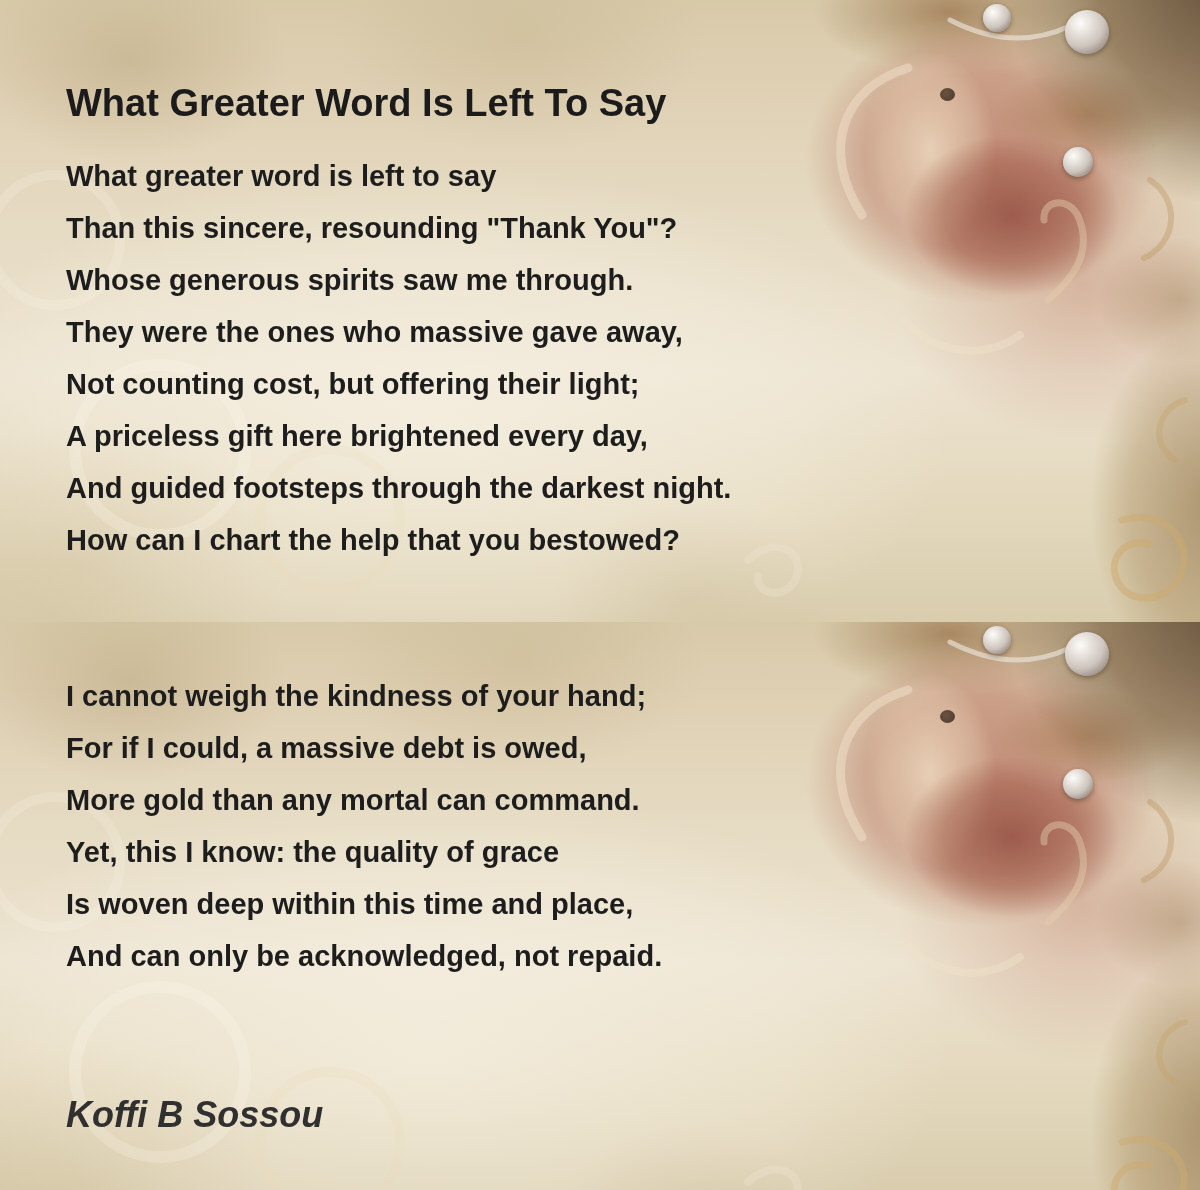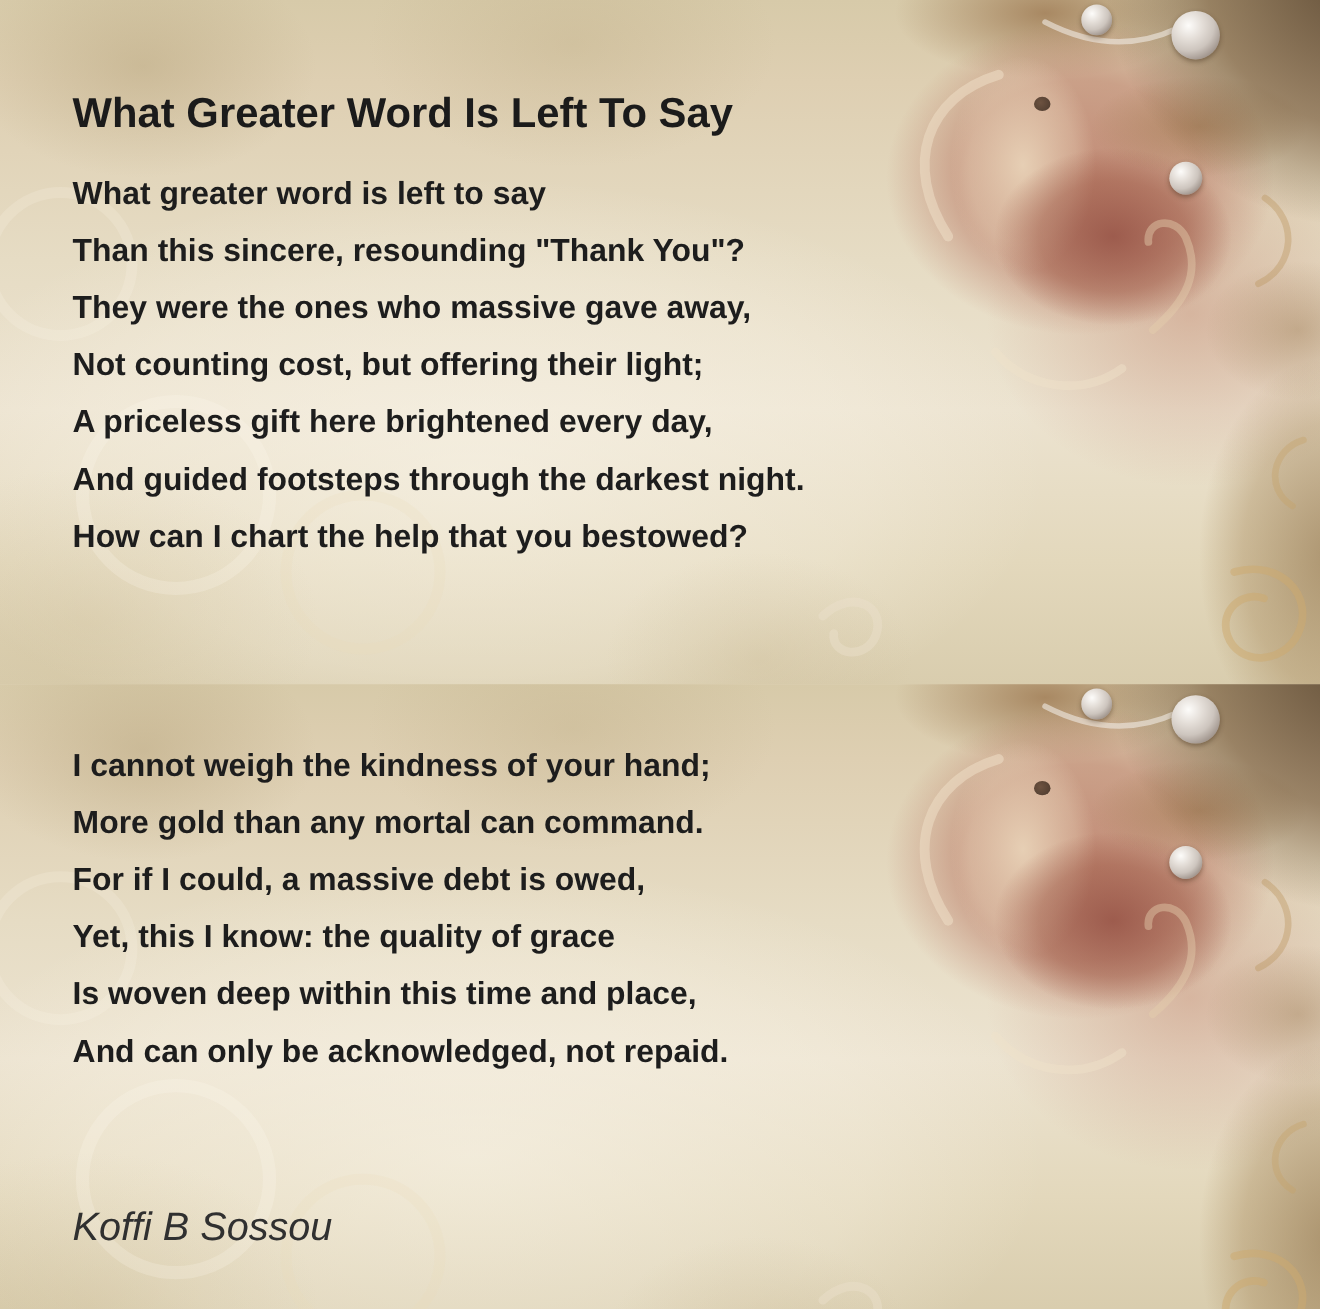--- a/index.html
+++ b/index.html
@@ -116,21 +116,21 @@
     line-height: 52px;
     white-space: nowrap;
     color: #1d1d1d;
   }
   .poem-author {
     position: absolute;
     left: 66px;
     top: 1092px;
     font-size: 36px;
     font-style: italic;
-    font-weight: normal;
+    font-weight: bold;
     line-height: 46px;
     color: #303030;
   }
 </style>
 </head>
 <body>
 
 <div class="bg">
 
   <div class="bg-tile first">
@@ -180,31 +180,32 @@
   </div>
 </div>
 
 <div class="content">
 
   <h1 class="poem-title">What Greater Word Is Left To Say</h1>
 
   <div class="stanza stanza-1">
     <p>What greater word is left to say</p>
     <p>Than this sincere, resounding "Thank You"?</p>
+    <p>Whose generous spirits saw me through.</p>
     <p>They were the ones who massive gave away,</p>
     <p>Not counting cost, but offering their light;</p>
     <p>A priceless gift here brightened every day,</p>
     <p>And guided footsteps through the darkest night.</p>
     <p>How can I chart the help that you bestowed?</p>
   </div>
 
   <div class="stanza stanza-2">
     <p>I cannot weigh the kindness of your hand;</p>
+    <p>For if I could, a massive debt is owed,</p>
     <p>More gold than any mortal can command.</p>
-    <p>For if I could, a massive debt is owed,</p>
     <p>Yet, this I know: the quality of grace</p>
     <p>Is woven deep within this time and place,</p>
     <p>And can only be acknowledged, not repaid.</p>
   </div>
 
   <div class="poem-author">Koffi B Sossou</div>
 
 </div>
 
 </body></html>

